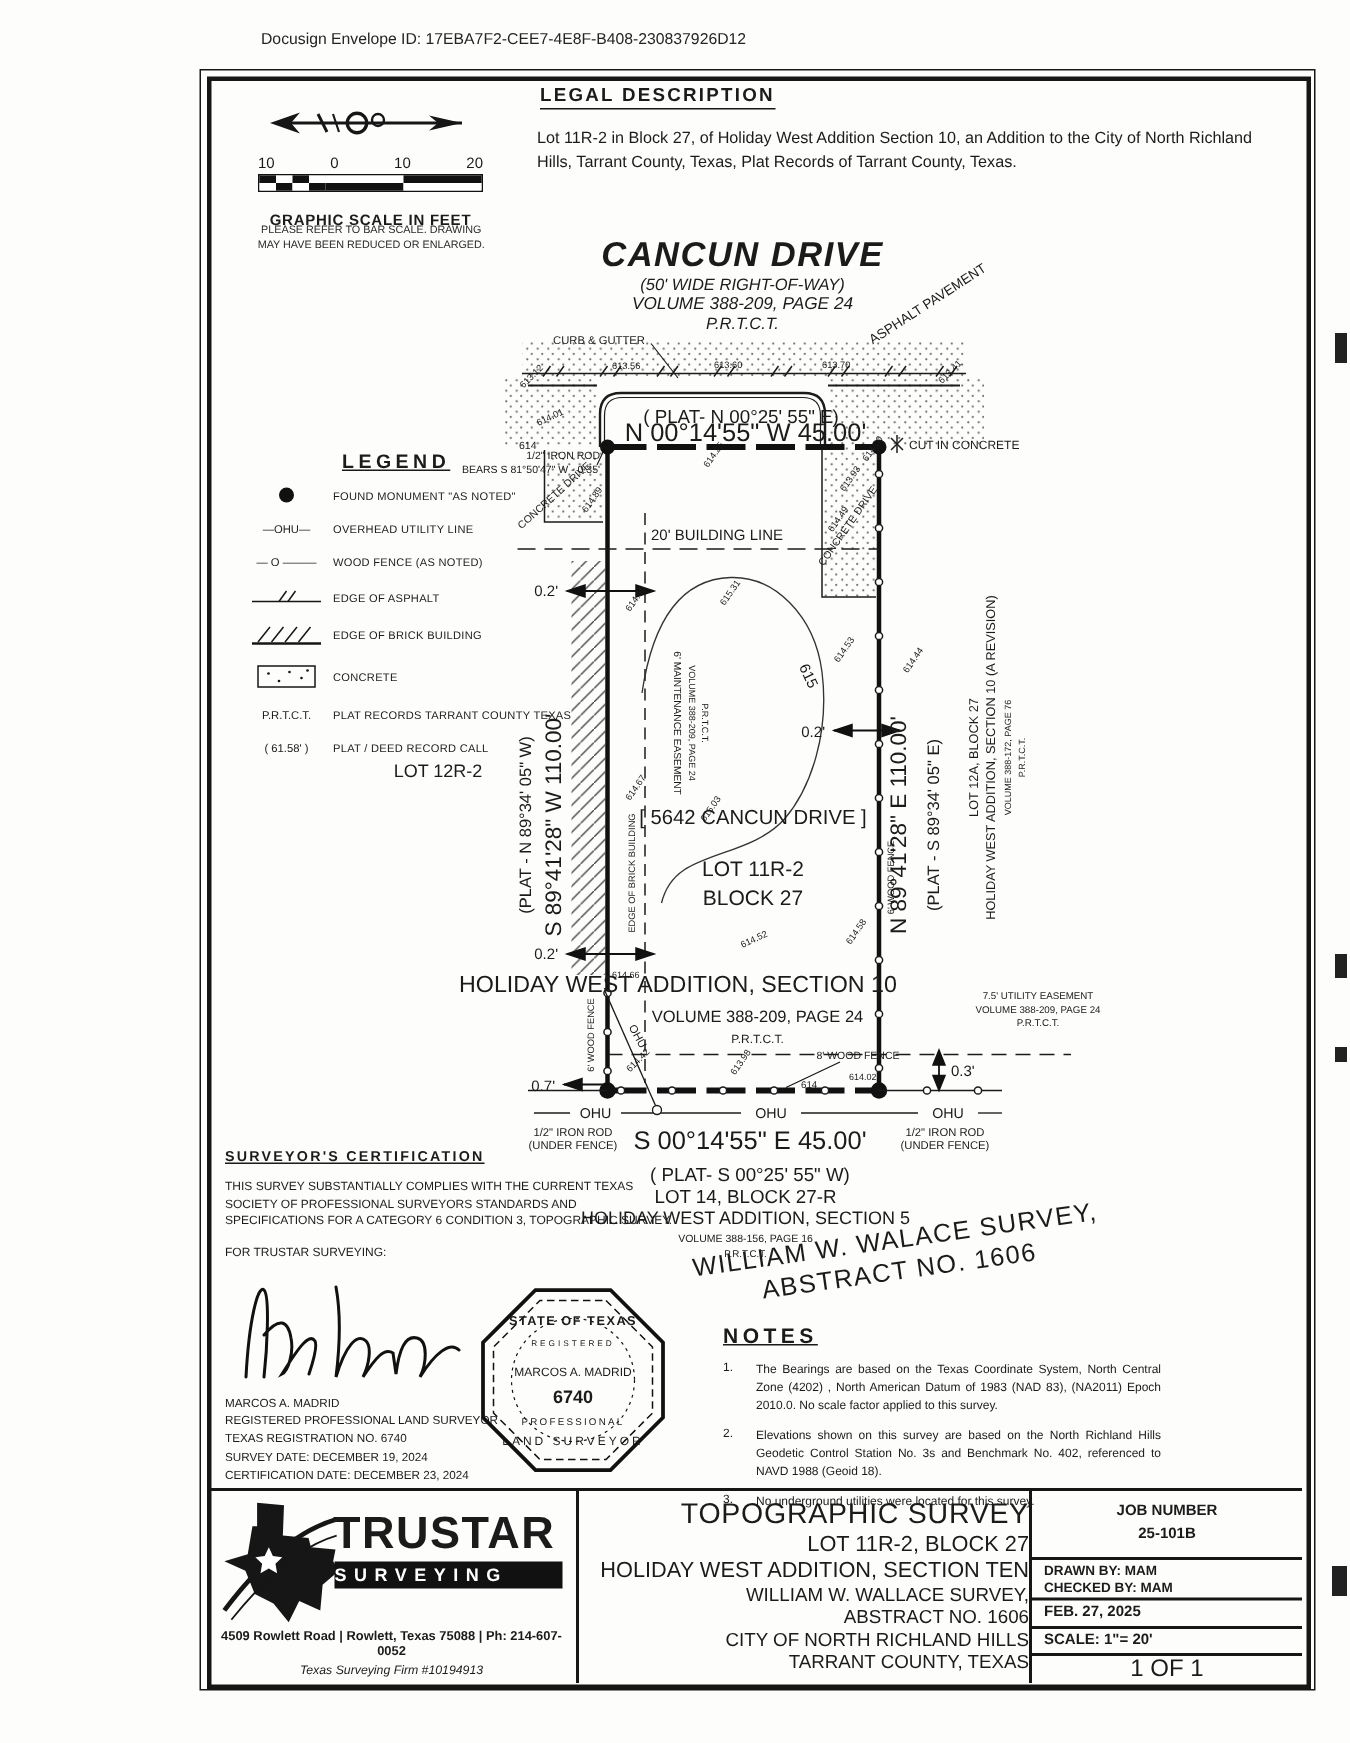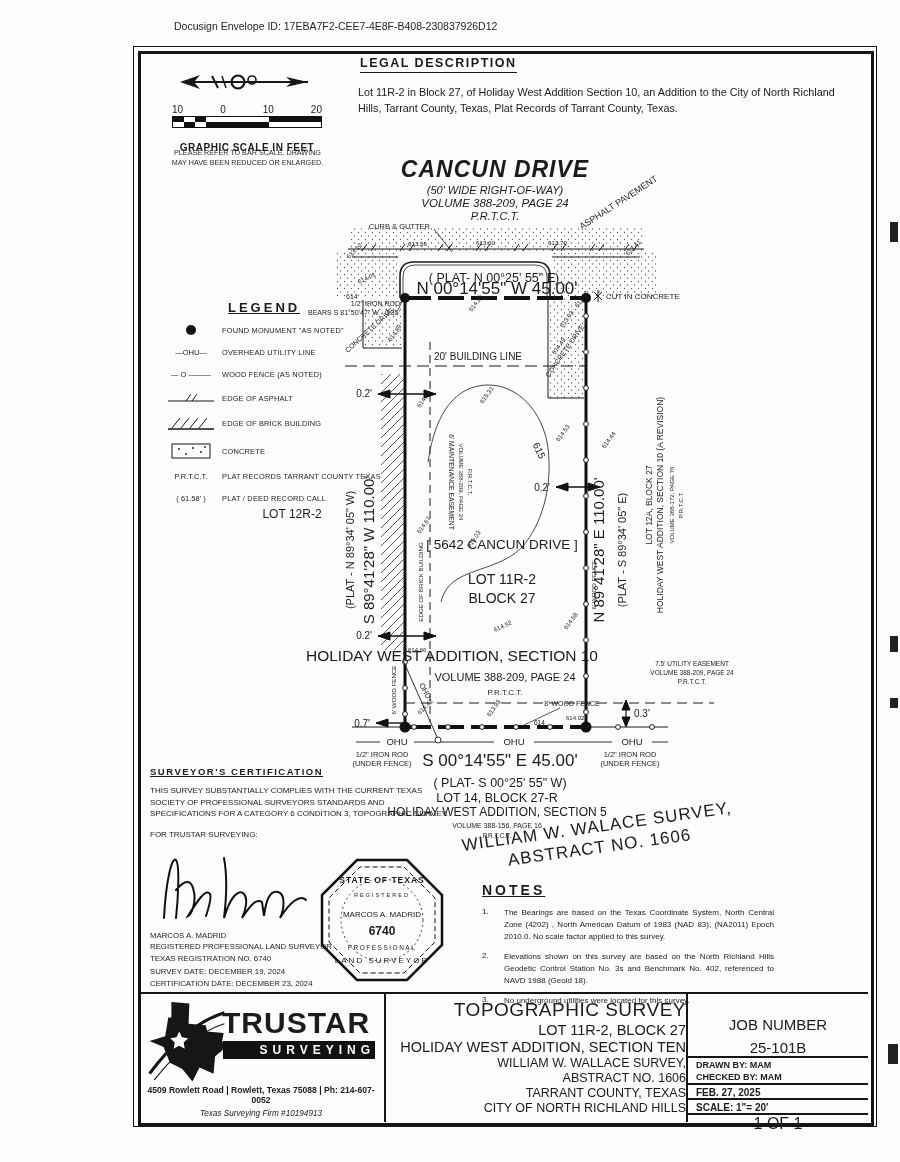--- a/index.html
+++ b/index.html
@@ -45,25 +45,25 @@
   .ntxt{font-size:8px;line-height:1.5;text-align:justify;}
   .tblock{left:138px;top:992px;width:730px;height:128px;border-top:2.5px solid #161616;display:flex;}
   .tb-left{flex:0 0 246px;border-right:2.5px solid #161616;position:relative;}
   .tb-mid{flex:0 0 300px;border-right:2.5px solid #161616;text-align:right;padding-top:5px;}
   .tb-right{flex:1;display:flex;flex-direction:column;}
   .tb-mid .t1{font-size:19px;letter-spacing:.5px;}
   .tb-mid .t2{font-size:14.5px;margin-top:1px;}
   .tb-mid .t3{font-size:12.5px;margin-top:1px;}
   .trustar{position:absolute;left:84px;top:12px;font-size:30px;font-weight:bold;letter-spacing:1px;}
   .surveying{position:absolute;left:85px;top:47px;width:152px;background:#111;color:#fff;
-     font-size:12px;font-weight:bold;letter-spacing:5px;text-align:right;padding:2px 0;}
+     font-size:12px;font-weight:bold;letter-spacing:5px;text-align:left;padding:2px 0;}
   .addr{position:absolute;left:0;bottom:17px;width:100%;text-align:center;font-size:8.6px;font-weight:bold;}
   .firm{position:absolute;left:0;bottom:4px;width:100%;text-align:center;font-size:8.2px;font-style:italic;}
   .rrow{border-bottom:2px solid #161616;text-align:center;}
-  .r1{height:42px;padding-top:20px;font-size:15px;font-weight:normal;line-height:1.5;}
+  .r1{height:42px;padding-top:6px;font-size:10px;font-weight:bold;line-height:1.5;}
   .r2{height:26px;font-size:9px;font-weight:bold;text-align:left;padding:2px 0 0 8px;line-height:1.3;}
   .r3,.r4{height:16px;font-size:10px;font-weight:bold;text-align:left;padding:2px 0 0 8px;}
   .r5{flex:1;border-bottom:none;font-size:16px;display:flex;align-items:center;justify-content:center;}
   .mark{background:#222;}
   svg text{font-family:"Liberation Sans",sans-serif;fill:#1b1b1b;}
 </style>
 </head>
 <body>
 
 <div class="abs docusign">Docusign Envelope ID: 17EBA7F2-CEE7-4E8F-B408-230837926D12</div>
@@ -469,22 +469,22 @@
     <div class="surveying">SURVEYING</div>
     <div class="addr">4509 Rowlett Road | Rowlett, Texas 75088 | Ph: 214-607-0052</div>
     <div class="firm">Texas Surveying Firm #10194913</div>
   </div>
   <div class="tb-mid">
     <div class="t1">TOPOGRAPHIC SURVEY</div>
     <div class="t2">LOT 11R-2, BLOCK 27</div>
     <div class="t2">HOLIDAY WEST ADDITION, SECTION TEN</div>
     <div class="t3">WILLIAM W. WALLACE SURVEY,</div>
     <div class="t3">ABSTRACT NO. 1606</div>
+    <div class="t3">CITY OF NORTH RICHLAND HILLS</div>
     <div class="t3">TARRANT COUNTY, TEXAS</div>
-    <div class="t3">CITY OF NORTH RICHLAND HILLS</div>
   </div>
   <div class="tb-right">
     <div class="rrow r1">
       <div>JOB NUMBER</div>
       <div>25-101B</div>
     </div>
     <div class="rrow r2">
       <div>DRAWN BY: MAM</div>
       <div>CHECKED BY: MAM</div>
     </div>

